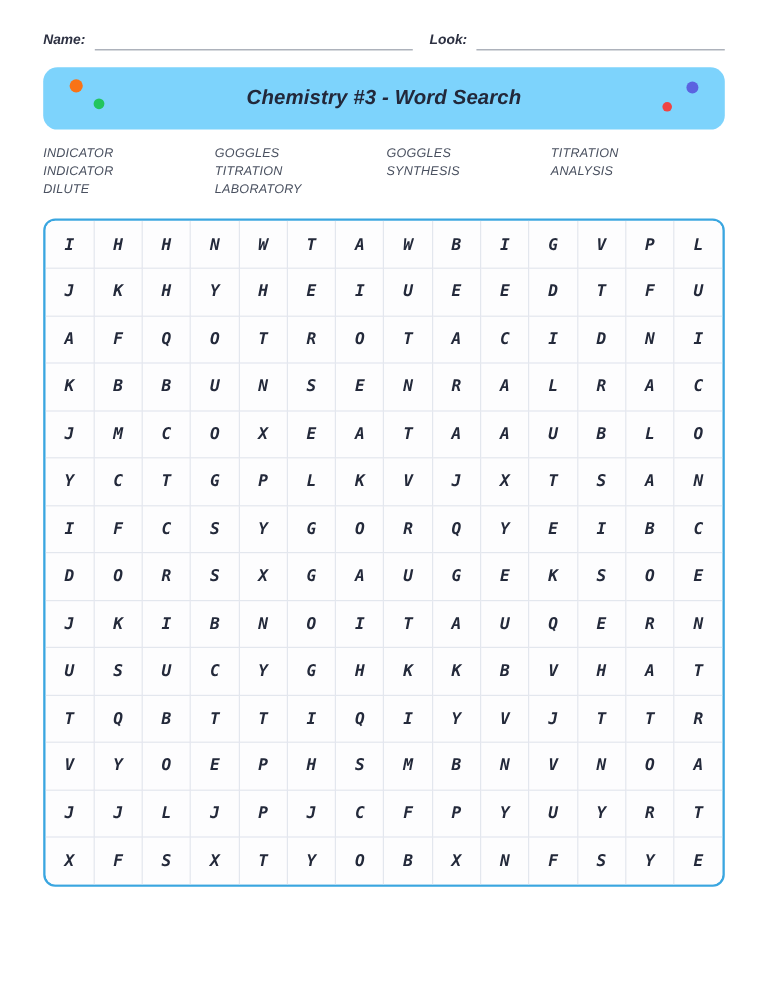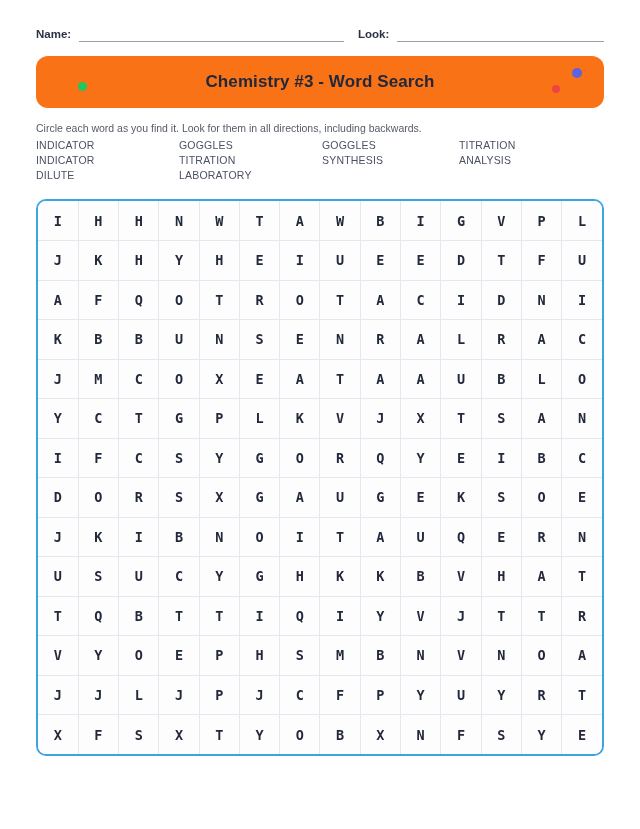--- a/index.html
+++ b/index.html
@@ -12,20 +12,21 @@
     height: 829px;
     font-family: "Liberation Sans", sans-serif;
     color: #2d3142;
     overflow: hidden;
   }
   .page {
     width: 640px;
     height: 829px;
     padding: 28px 36px 0 36px;
     position: relative;
+    font-style: italic;
   }
 
   
   .meta-row {
     display: flex;
     align-items: flex-end;
     gap: 0;
     margin-bottom: 14px;
   }
   .meta-field {
@@ -44,21 +45,21 @@
   .meta-line {
     flex: 1;
     border-bottom: 1px solid #9aa0ab;
     height: 14px;
     margin-left: 8px;
   }
 
   
   .banner {
     position: relative;
-    background: #f97316;
+    background: #7dd3fc;
     border-radius: 12px;
     height: 52px;
     display: flex;
     align-items: center;
     justify-content: center;
     overflow: hidden;
     margin-bottom: 14px;
   }
   .banner-title {
     font-size: 17px;
@@ -138,21 +139,20 @@
   </div>
 
   <div class="banner">
     <span class="dot dot-orange"></span>
     <span class="dot dot-green"></span>
     <span class="dot dot-blue"></span>
     <span class="dot dot-red"></span>
     <span class="banner-title">Chemistry #3 - Word Search</span>
   </div>
 
-  <div class="instructions">Circle each word as you find it. Look for them in all directions, including backwards.</div>
 
   <div class="wordlist">
     <div class="word">INDICATOR</div>
     <div class="word">GOGGLES</div>
     <div class="word">GOGGLES</div>
     <div class="word">TITRATION</div>
 
     <div class="word">INDICATOR</div>
     <div class="word">TITRATION</div>
     <div class="word">SYNTHESIS</div>

